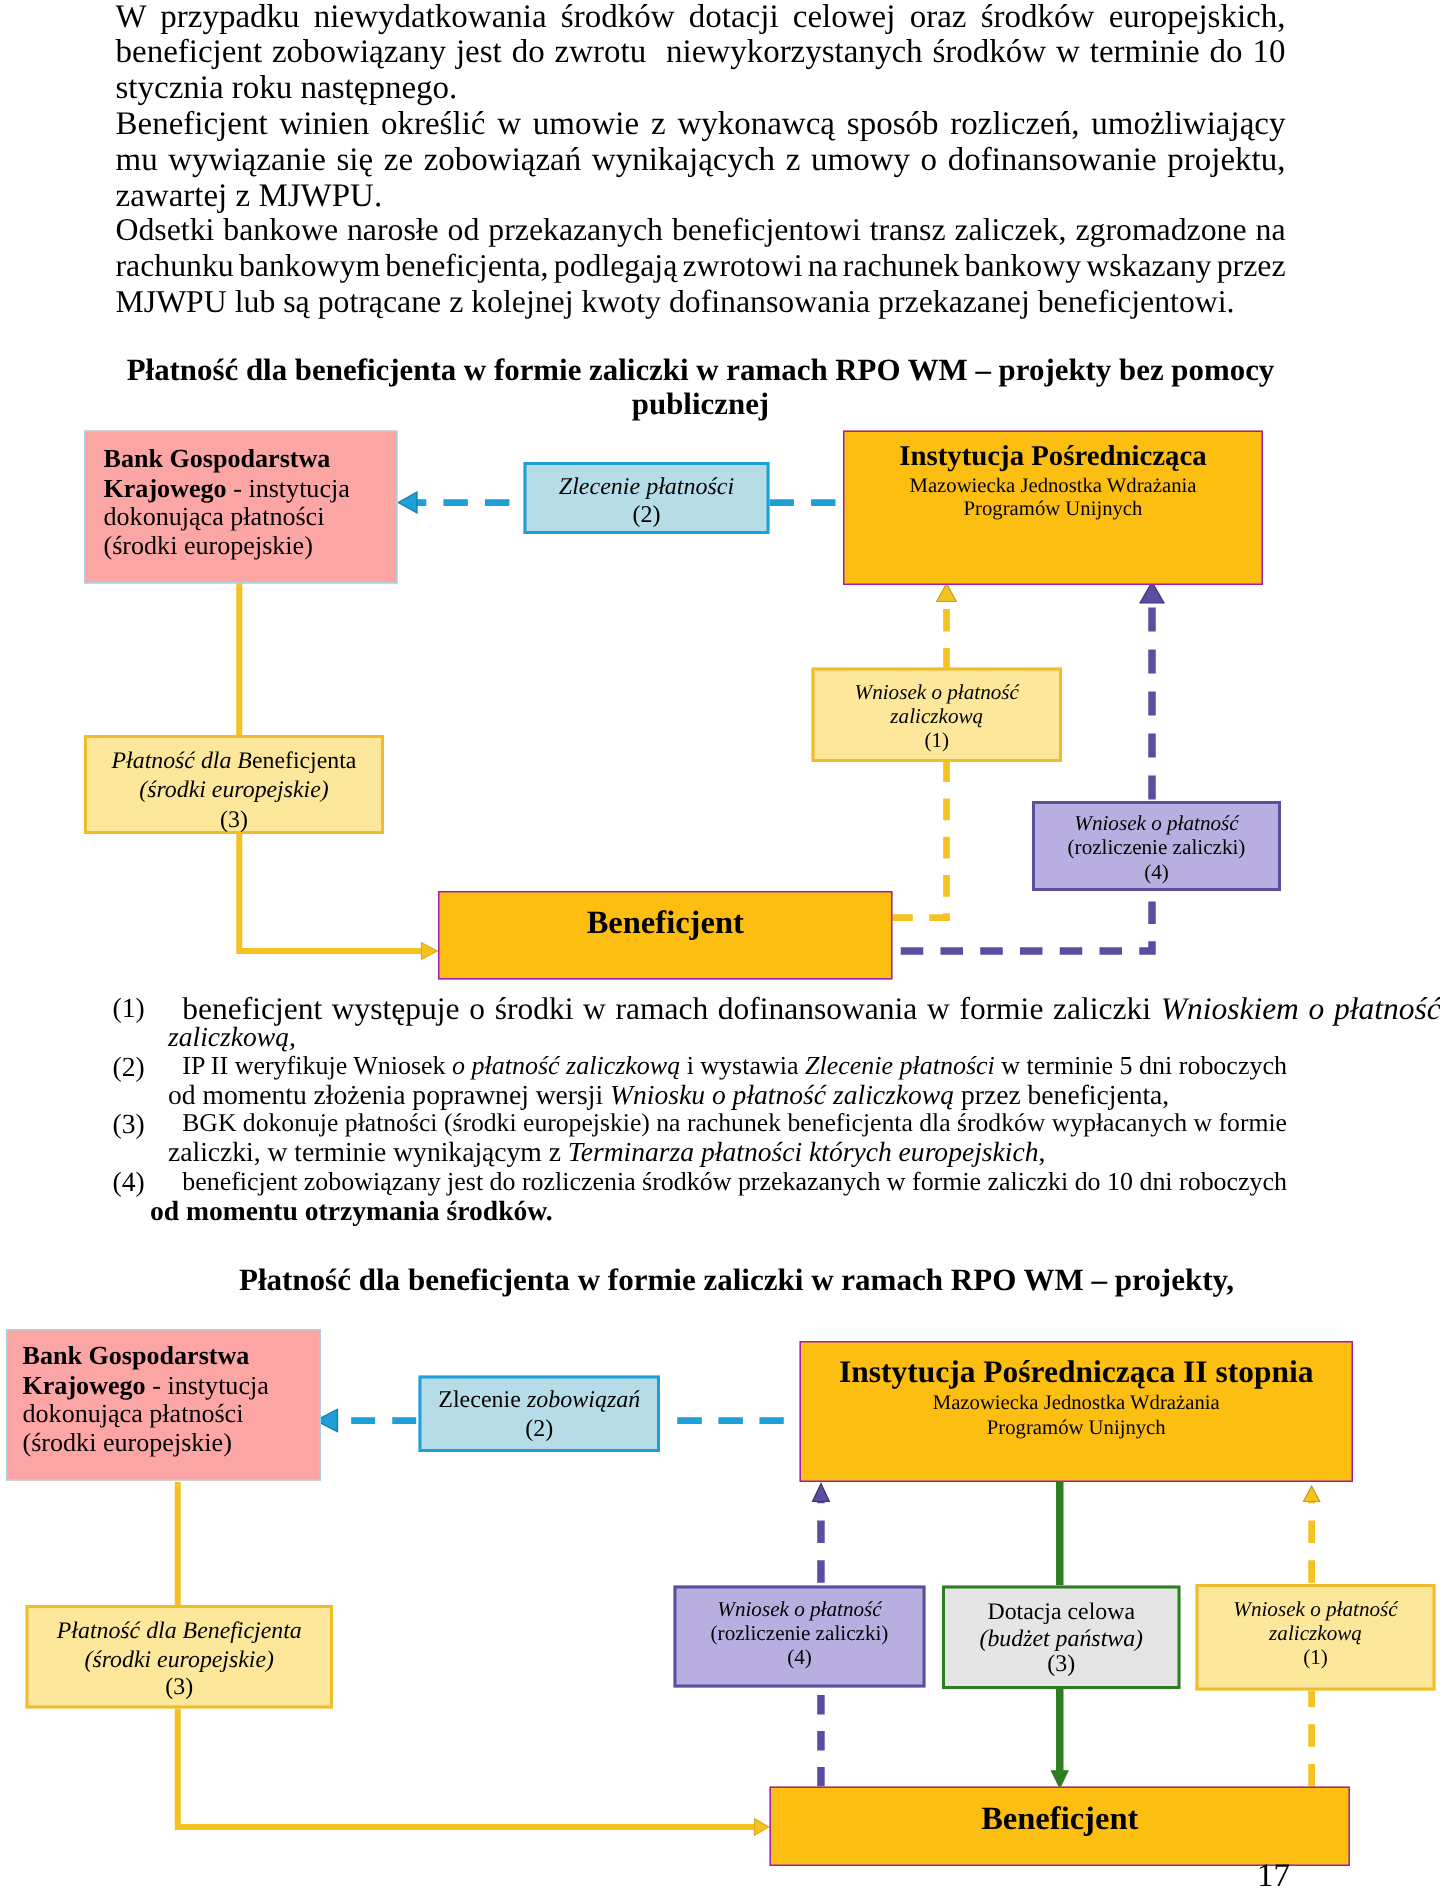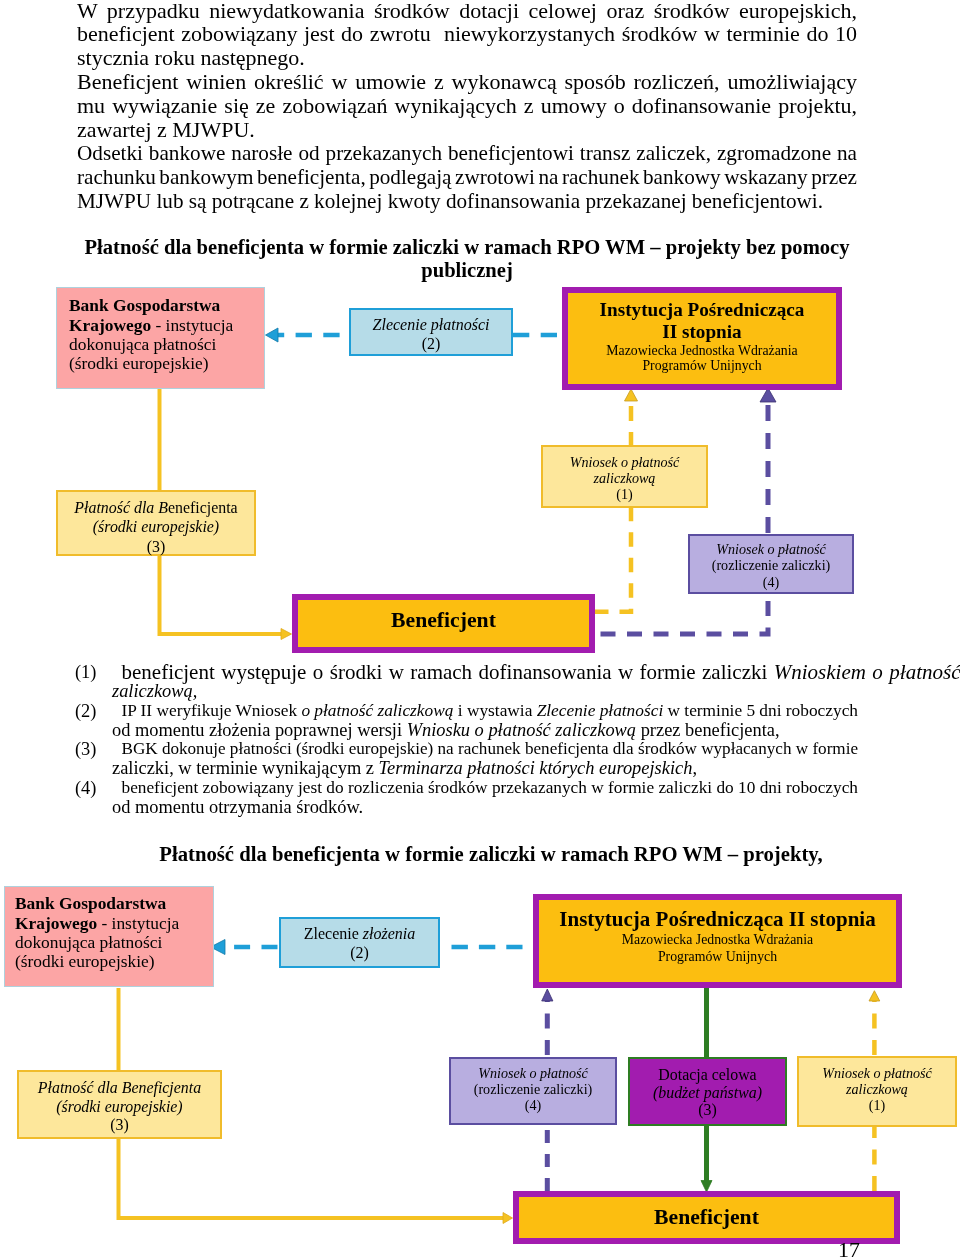--- a/index.html
+++ b/index.html
@@ -9,30 +9,30 @@
   svg{position:absolute;}
   i{font-style:italic;}
   b{font-weight:bold;}
   .d1title{position:absolute;left:67px;top:235.5px;width:800px;text-align:center;font-weight:bold;font-size:20.6px;line-height:23.5px;}
   .box{position:absolute;box-sizing:border-box;display:flex;align-items:center;justify-content:center;}
   .ctr{text-align:center;width:100%;}
   .it{font-style:italic;}
   .bgk{background:#fca5a5;border:1px solid #aed1dd;}
   .bgk-t{font-size:17.4px;line-height:19.4px;width:100%;text-align:left;padding-left:12px;box-sizing:border-box;margin-top:-6px;}
   .zlec{background:#b6dce8;border:2.5px solid #1f9fd8;font-size:16px;line-height:19px;}
-  .ip{background:#fcbe10;border:6px solid #a21caf;}
+  .ip{background:#fcbe10;border:1px solid #a21caf;}
   .ipb{font-weight:bold;font-size:19.2px;line-height:22px;}
   .ips{font-size:13.8px;line-height:15.3px;}
   .plat{background:#fde79b;border:2px solid #f0bc2b;font-size:15.9px;line-height:19.2px;}
   .purp{background:#b8aee0;border:2px solid #5b4ea0;font-size:15px;line-height:17.5px;}
   .wnk{font-size:14.1px;line-height:16.1px;}
   .ben .benlbl{font-weight:bold;font-size:21.7px;line-height:22px;}
   .d2title{position:absolute;left:120px;top:842px;width:742px;text-align:center;font-weight:bold;font-size:20.7px;line-height:24px;}
   .ipb2{font-weight:bold;font-size:21px;line-height:24px;}
-  .green{background:#a21caf;border:2px solid #2e7d23;font-size:15.9px;line-height:17.5px;}
+  .green{background:#e5e5e5;border:2px solid #2e7d23;font-size:15.9px;line-height:17.5px;}
   .pageno{position:absolute;left:838px;top:1239px;font-size:22px;line-height:22px;}
 </style>
 </head>
 <body>
 
 <div class="page">
  <div id="introHost">
       <div class="ln" style="left: 77px; top: -0.5px; font-size: 22px; word-spacing: 4.002px;">W przypadku niewydatkowania środków dotacji celowej oraz środków europejskich,</div>
       <div class="ln" style="left: 77px; top: 23.3px; font-size: 22px; word-spacing: 1.095px;">beneficjent zobowiązany jest do zwrotu  niewykorzystanych środków w terminie do 10</div>
       <div class="ln" style="left: 77px; top: 47.1px; font-size: 22px;">stycznia roku następnego.</div>
@@ -84,21 +84,20 @@
  <div class="box zlec" style="left:349px;top:308px;width:164px;height:48px;padding-top:4px">
    <div class="ctr">
      <div class="it">Zlecenie płatności</div>
      <div>(2)</div>
    </div>
  </div>
 
  <div class="box ip" style="left:562px;top:287px;width:280px;height:103px;align-items:flex-start;padding-top:6px">
    <div class="ctr">
      <div class="ipb">Instytucja Pośrednicząca</div>
-     <div class="ipb">II stopnia</div>
      <div class="ips">Mazowiecka Jednostka Wdrażania</div>
      <div class="ips">Programów Unijnych</div>
    </div>
  </div>
 
  <div class="box plat" style="left:56px;top:490px;width:200px;height:66px;padding-top:8px">
    <div class="ctr">
      <div><i>Płatność dla B</i><span>eneficjenta</span></div>
      <div class="it">(środki europejskie)</div>
      <div>(3)</div>
@@ -132,21 +131,21 @@
       <div class="ln" style="left: 121.5px; top: 661px; font-size: 21px; word-spacing: 1.198px;"><span>beneficjent występuje o środki w ramach dofinansowania w formie zaliczki </span><i>Wnioskiem o płatność</i></div>
       <div class="ln" style="left: 112px; top: 680.25px; font-size: 18.4px;"><i>zaliczkową,</i></div>
       <div class="ln" style="left: 75px; top: 699.5px; font-size: 18.4px;">(2)</div>
       <div class="ln" style="left: 121.5px; top: 699.5px; font-size: 17.33px; word-spacing: -0.021px;"><span>IP II weryfikuje Wniosek </span><i>o płatność zaliczkową</i><span> i wystawia </span><i>Zlecenie płatności</i><span> w terminie 5 dni roboczych</span></div>
       <div class="ln" style="left: 112px; top: 718.75px; font-size: 18.4px;"><span>od momentu złożenia poprawnej wersji </span><i>Wniosku o płatność zaliczkową</i><span> przez beneficjenta,</span></div>
       <div class="ln" style="left: 75px; top: 738px; font-size: 18.4px;">(3)</div>
       <div class="ln" style="left: 121.5px; top: 738px; font-size: 17.12px; word-spacing: 0.005px;"><span>BGK dokonuje płatności (środki europejskie) na rachunek beneficjenta dla środków wypłacanych w formie</span></div>
       <div class="ln" style="left: 112px; top: 757.25px; font-size: 18.4px;"><span>zaliczki, w terminie wynikającym z </span><i>Terminarza płatności których europejskich</i><span>,</span></div>
       <div class="ln" style="left: 75px; top: 776.5px; font-size: 18.4px;">(4)</div>
       <div class="ln" style="left: 121.5px; top: 776.5px; font-size: 17.29px; word-spacing: -0.004px;"><span>beneficjent zobowiązany jest do rozliczenia środków przekazanych w formie zaliczki do 10 dni roboczych</span></div>
-      <div class="ln" style="left: 112px; top: 795.75px; font-size: 18.4px;"><span>od momentu otrzymania środków.</span></div>
+      <div class="ln" style="left: 100px; top: 795.75px; font-size: 18.4px; font-weight: bold;"><span>od momentu otrzymania środków.</span></div>
     </div>
 
  <div class="d2title">
    <div>Płatność dla beneficjenta w formie zaliczki w ramach RPO WM – projekty,</div>
  </div>
 
  <svg width="960" height="380" viewBox="0 0 960 380" style="left:0px;top:880px">
    <g>
      <path d="M118.5 108 L118.5 191" stroke="#f5c222" stroke-width="4" fill="none"></path>
      <path d="M118.5 259 L118.5 338 L503 338" stroke="#f5c222" stroke-width="4" fill="none"></path>
@@ -178,21 +177,21 @@
    <div class="bgk-t" style="padding-left:10px">
      <div><b>Bank Gospodarstwa</b></div>
      <div><b>Krajowego</b><span> -  instytucja</span></div>
      <div>dokonująca płatności</div>
      <div>(środki europejskie)</div>
    </div>
  </div>
 
  <div class="box zlec" style="left:279px;top:917px;width:161px;height:51px;padding-top:1px">
    <div class="ctr">
-     <div><span>Zlecenie </span><i>złożenia</i></div>
+     <div><span>Zlecenie </span><i>zobowiązań</i></div>
      <div>(2)</div>
    </div>
  </div>
 
  <div class="box ip" style="left:533px;top:894px;width:369px;height:94px;align-items:flex-start;padding-top:7px">
    <div class="ctr">
      <div class="ipb2">Instytucja Pośrednicząca II stopnia</div>
      <div class="ips" style="line-height:17px">Mazowiecka Jednostka Wdrażania</div>
      <div class="ips" style="line-height:18.2px">Programów Unijnych</div>
    </div>

